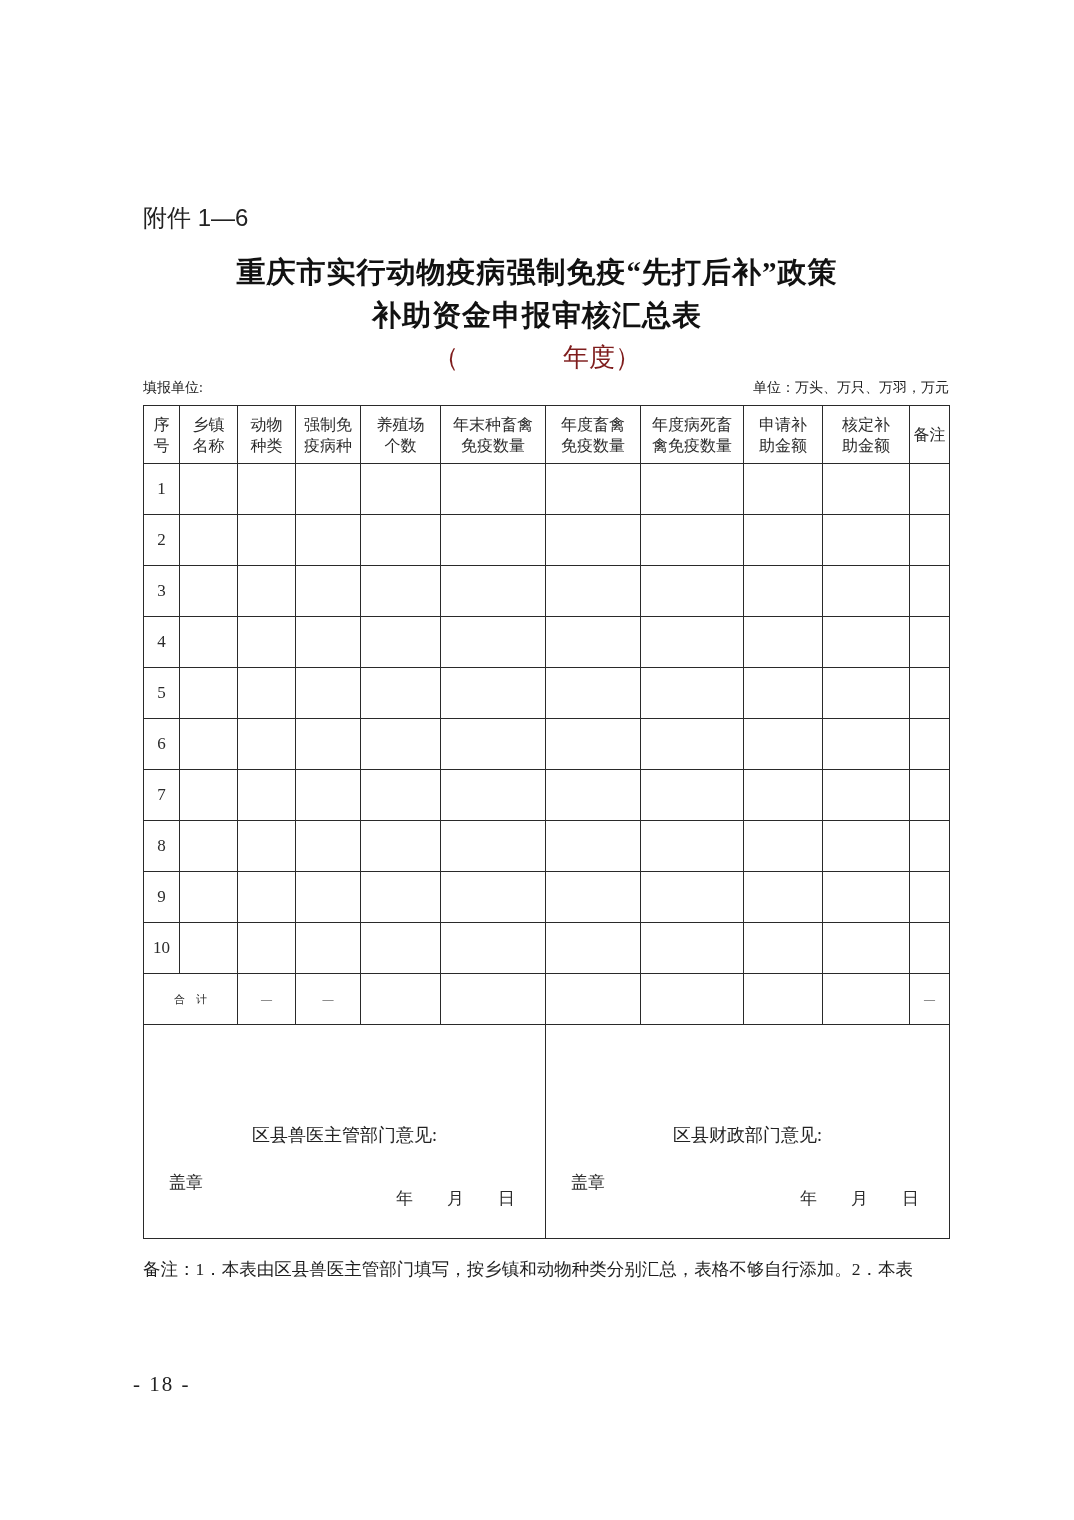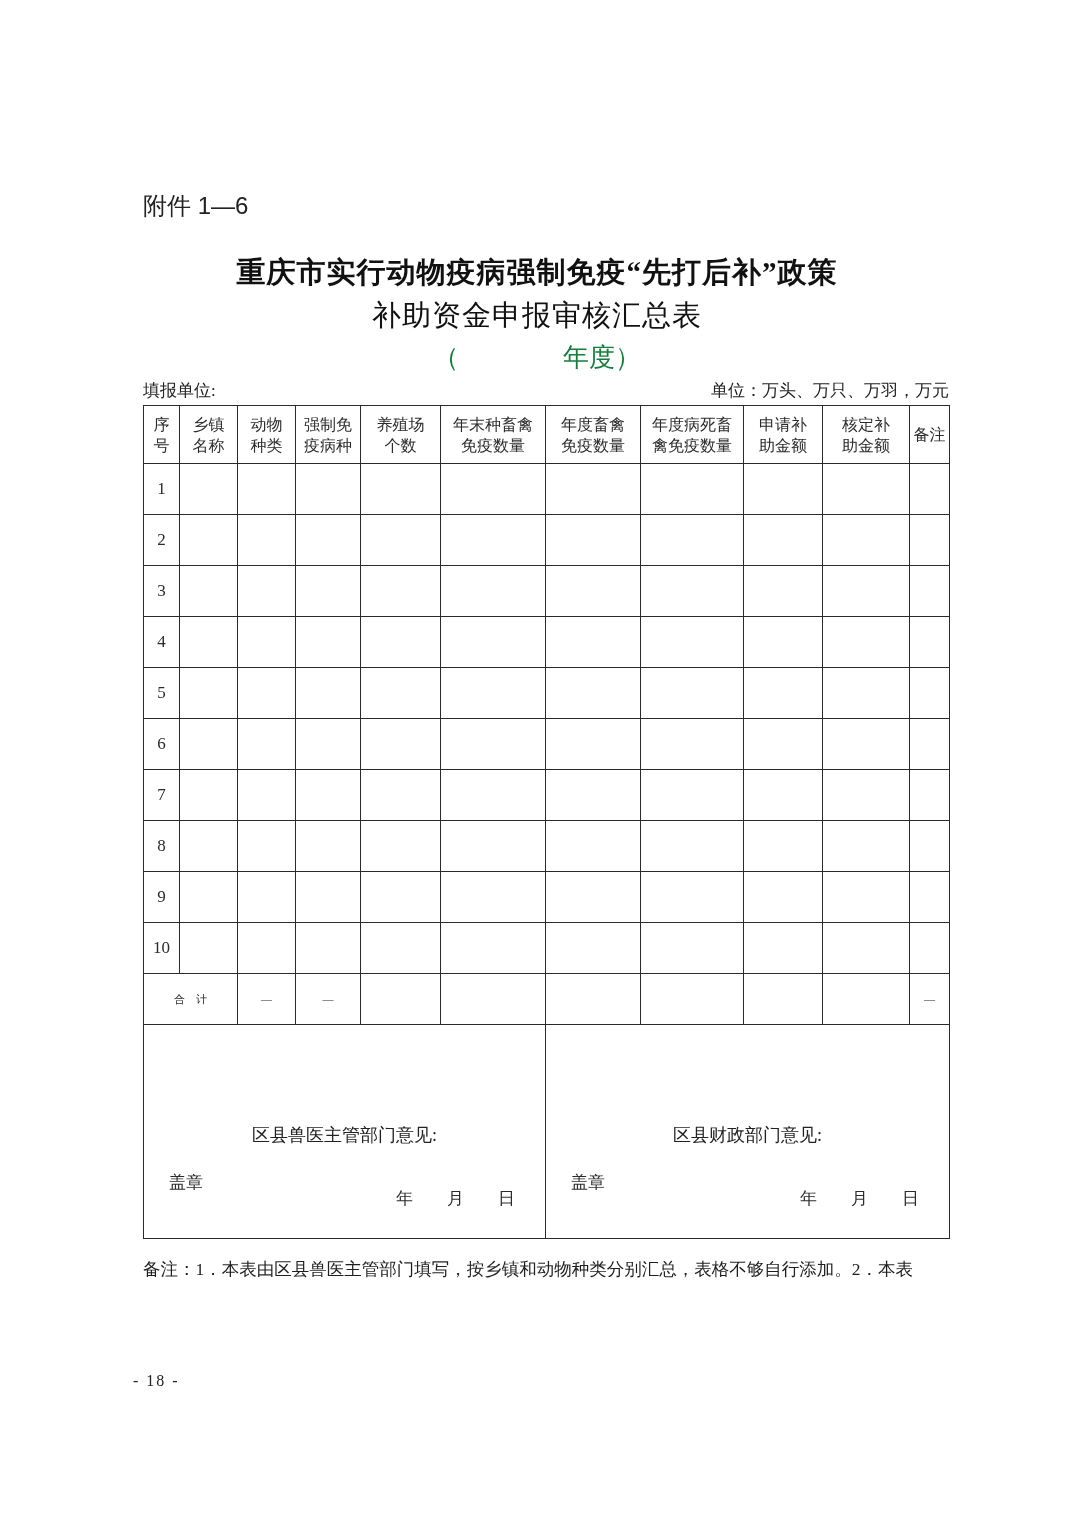--- a/index.html
+++ b/index.html
@@ -8,21 +8,21 @@
     position: relative;
     width: 1074px;
     height: 1520px;
     background: #ffffff;
     font-family: "Liberation Serif", serif;
     color: #1e1e1e;
     overflow: hidden;
   }
   .attachment {
     position: absolute;
-    left: 143px; top: 190px;
+    left: 143px; top: 202px;
     font-family: "Liberation Sans", sans-serif;
     font-size: 24px;
     color: #222;
   }
   .doc-title {
     position: absolute;
     left: 134px; top: 247px;
     width: 806px;
     text-align: center;
     font-size: 29px;
@@ -31,42 +31,42 @@
     color: #111;
     white-space: nowrap;
     margin-top: 6px;
   }
   .doc-subtitle {
     position: absolute;
     left: 134px; top: 296px;
     width: 806px;
     text-align: center;
     font-size: 29px;
-    font-weight: normal;
+    font-weight: bold;
     letter-spacing: 1px;
     color: #111;
     white-space: nowrap;
   }
   .year-line {
     position: absolute;
     left: 134px; top: 340px;
     width: 806px;
     text-align: center;
     font-size: 26px;
-    color: #15803d;
+    color: #7f1d1d;
     white-space: pre;
     font-family: Liberation Mono, monospace;
   }
   .meta-line {
     position: absolute;
     left: 143px; top: 379px;
     width: 806px;
     display: flex;
     justify-content: space-between;
-    font-size: 17px;
+    font-size: 14px;
     color: #222;
     gap: 36px;
   }
   table.summary {
     position: absolute;
     left: 143px; top: 405px;
     width: 806px;
     border-collapse: collapse;
     table-layout: fixed;
   }
@@ -114,21 +114,21 @@
     position: absolute;
     left: 143px; top: 1256px;
     width: 808px;
     font-size: 17.5px;
     line-height: 27px;
     color: #1e1e1e;
   }
   .page-number {
     position: absolute;
     left: 133px; top: 1372px;
-    font-size: 16px;
+    font-size: 21px;
     letter-spacing: 2px;
     color: #222;
   }
 </style>
 </head>
 <body>
 
 <div class="page">
 
   <div class="attachment">附件 1—6</div>

